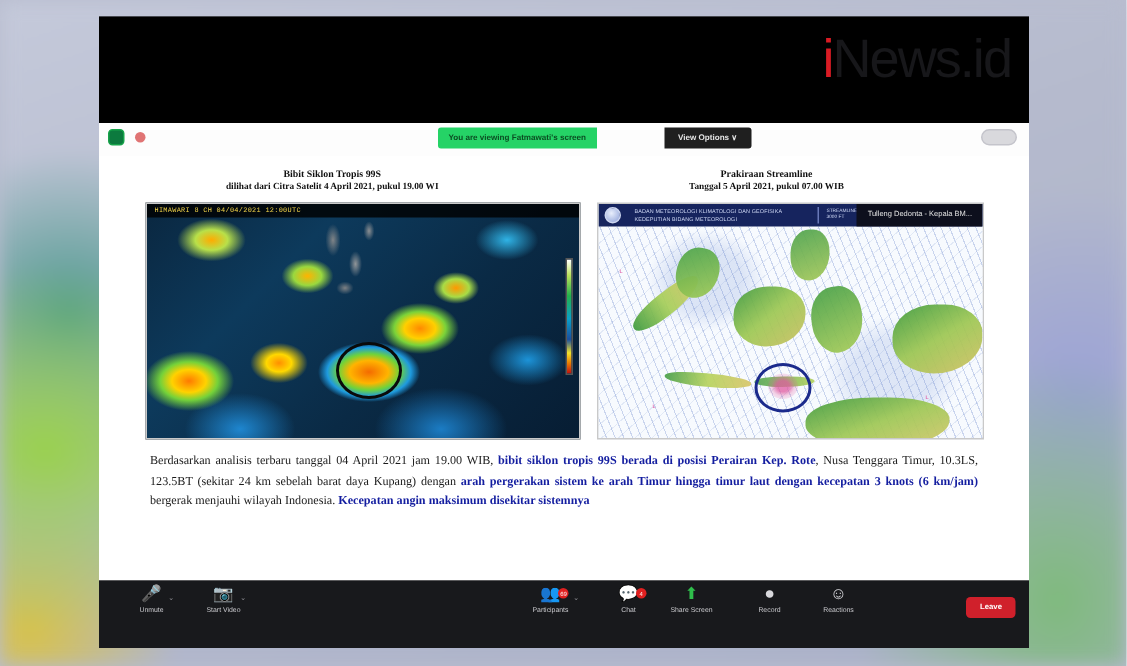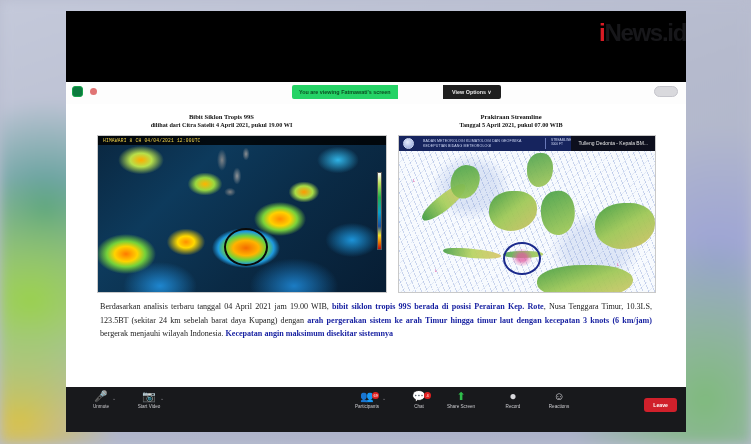--- a/index.html
+++ b/index.html
@@ -29,22 +29,22 @@
     position:absolute; left:66px; top:11px; width:620px; height:421px;
     background:#000; overflow:hidden;
   }
 
   
   #topband{
     position:absolute; left:0; top:0; width:620px; height:71px;
     background:#000;
   }
   #watermark{
-    position:absolute; right:0; top:10px;
-    font-size:24px; font-weight:bold; letter-spacing:-1.3px;
+    position:absolute; right:12px; top:10px;
+    font-size:36px; font-weight:normal; letter-spacing:-1.3px;
     line-height:1; white-space:nowrap;
   }
   #watermark .i{ color:#d91b24; }
   #watermark .rest{ color:#17171a; }
 
   
   #shared{
     position:absolute; left:0; top:71px; width:620px; height:305px;
     background:#fdfdfd; overflow:hidden;
   }

